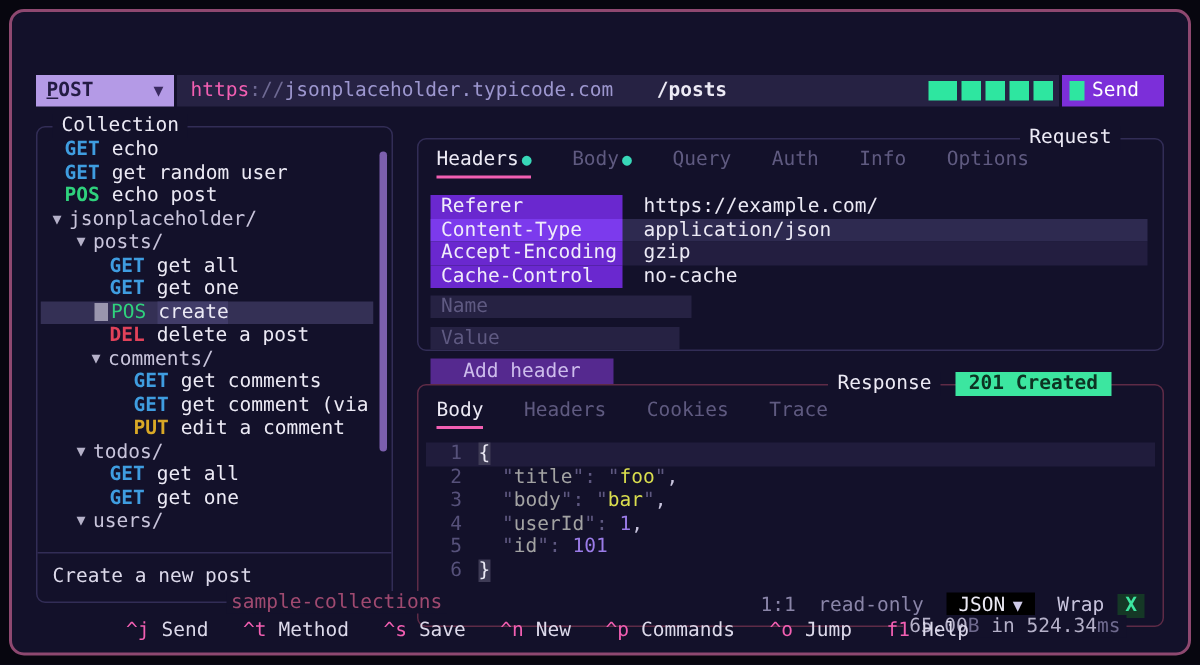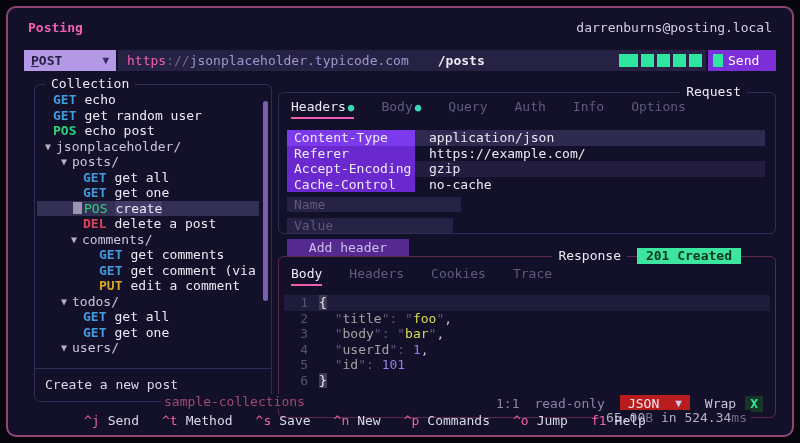--- a/index.html
+++ b/index.html
@@ -30,21 +30,21 @@
   .trace .blk.wide { width:19px; }
   .send-btn { width:68px; background:#7c2fd9; color:#ffffff; display:flex; align-items:center;
               gap:5px; padding:0 5px; cursor:pointer; }
   .send-blip { width:10px; height:13px; background:#2ee6a0; }
 
   
   .panel { position:absolute; border:1px solid #322d56; border-radius:6px; }
   .panel-tag { position:absolute; top:-9px; background:#13112a; padding:0 6px; color:#eceaf5; line-height:16px; }
 
   
-  .sidebar { left:26px; top:76px; width:238px; height:318px; }
+  .sidebar { left:16px; top:76px; width:238px; height:318px; }
   .tree { position:absolute; top:7px; left:2px; right:12px; bottom:44px; overflow:hidden; cursor:pointer; }
   .tree-row { height:15.5px; line-height:15.5px; white-space:pre; display:flex; align-items:center; }
   .tree-row.sel { background:#343055; }
   .tree-row .meth { font-weight:bold; margin-right:8px; }
   .tree-row .tri { color:#b5b1c9; font-size:10px; margin-right:5px; }
   .tree-row .flabel { color:#c9c5dc; }
   .tree-row .rlabel { color:#eceaf5; }
   .cursor-block { display:inline-block; width:9px; height:12px; background:#9a96ae; margin-right:2px; }
   .tree-row.sel .meth { color:#9a95b5; font-weight:normal; }
   .tree-row.sel .rlabel { background:#413c68; }
@@ -84,43 +84,39 @@
   .status-badge { position:absolute; top:-9px; right:34px; background:#3ce6a0; color:#0d3323;
                   padding:0 9px; line-height:16px; font-weight:bold; }
   .code { position:absolute; top:38px; left:5px; right:5px; cursor:text; }
   .code-row { display:flex; height:15.5px; line-height:15.5px; white-space:pre; }
   .code-row.current { background:#201c3c; }
   .gutter { width:24px; text-align:right; color:#56517a; margin-right:11px; flex:none; }
   .tk-key { color:#a3a3a3; } .tk-str { color:#dade4e; } .tk-num { color:#9b7ce8; }
   .tk-q { color:#5e5880; } .tk-p { color:#c8c4dd; }
   .tk-brace { color:#eceaf5; background:#3e3b55; }
   .resp-controls { position:absolute; bottom:5px; right:12px; display:flex; gap:15px; align-items:center; color:#8a85a8; }
-  .lang-dd { background:#b91c1c; color:#eceaf5; padding:0 8px; display:flex; gap:16px; align-items:center; cursor:pointer; height:17px; }
+  .lang-dd { background:#000000; color:#eceaf5; padding:0 8px; display:flex; gap:5px; align-items:center; cursor:pointer; height:17px; }
   .lang-dd .dd-arrow { color:#cfcbe8; }
   .wrap-group { display:flex; gap:9px; align-items:center; }
   .wrap-label { color:#c8c4dd; }
   .wrap-check { background:#153826; color:#3ce6a0; padding:0 5px; font-weight:bold; cursor:pointer; height:16px; line-height:16px; }
   .stats { position:absolute; bottom:-8px; right:24px; background:#13112a; padding:0 4px; white-space:nowrap; }
   .stats .lit { color:#b5b1c9; } .stats .dim { color:#6f6a8e; }
 
   
   .footer { position:absolute; bottom:7px; left:76px; display:flex; gap:23px; }
   .kb { display:flex; gap:8px; cursor:pointer; }
   .kb .key { color:#f25fb2; }
   .kb .lbl { color:#dcd9ea; }
 </style>
 </head>
 <body>
 
 <div class="app">
 
-  <div class="topbar">
-    <span class="app-title">Posting</span>
-    <span class="user-email">darrenburns@posting.local</span>
-  </div>
 
   <div class="urlrow">
     <div class="method-select">
       <span class="mname" id="method-name"><u>P</u>OST</span>
       <span class="dd-arrow">▼</span>
     </div>
     <div class="url-field">
       <span class="u-scheme">https</span><span class="u-sep">://</span><span class="u-host">jsonplaceholder.typicode.com</span><span class="u-path">/posts</span>
       <div class="trace" id="trace"><div class="blk wide"></div><div class="blk"></div><div class="blk"></div><div class="blk"></div><div class="blk"></div></div>
     </div>
@@ -160,22 +156,22 @@
     <span class="panel-tag" style="right:28px">Request</span>
     <div class="tabs" id="request-tabs">
         <div class="tab active"><span>Headers</span><span class="dot">●</span></div>
         <div class="tab"><span>Body</span><span class="dot">●</span></div>
         <div class="tab"><span>Query</span></div>
         <div class="tab"><span>Auth</span></div>
         <div class="tab"><span>Info</span></div>
         <div class="tab"><span>Options</span></div>
       </div>
     <div class="hdr-table" id="hdr-table">
+        <div class="hdr-row"><span class="hdr-key">Referer</span><span class="hdr-val">https://example.com/</span></div>
         <div class="hdr-row rowsel"><span class="hdr-key">Content-Type</span><span class="hdr-val">application/json</span></div>
-        <div class="hdr-row"><span class="hdr-key">Referer</span><span class="hdr-val">https://example.com/</span></div>
         <div class="hdr-row rowalt"><span class="hdr-key">Accept-Encoding</span><span class="hdr-val">gzip</span></div>
         <div class="hdr-row"><span class="hdr-key">Cache-Control</span><span class="hdr-val">no-cache</span></div>
       </div>
     <div class="add-row">
       <input class="in-name" placeholder="Name" style="">
       <input class="in-value" placeholder="Value" style="">
       <div class="add-btn">Add header</div>
     </div>
   </div>
 

